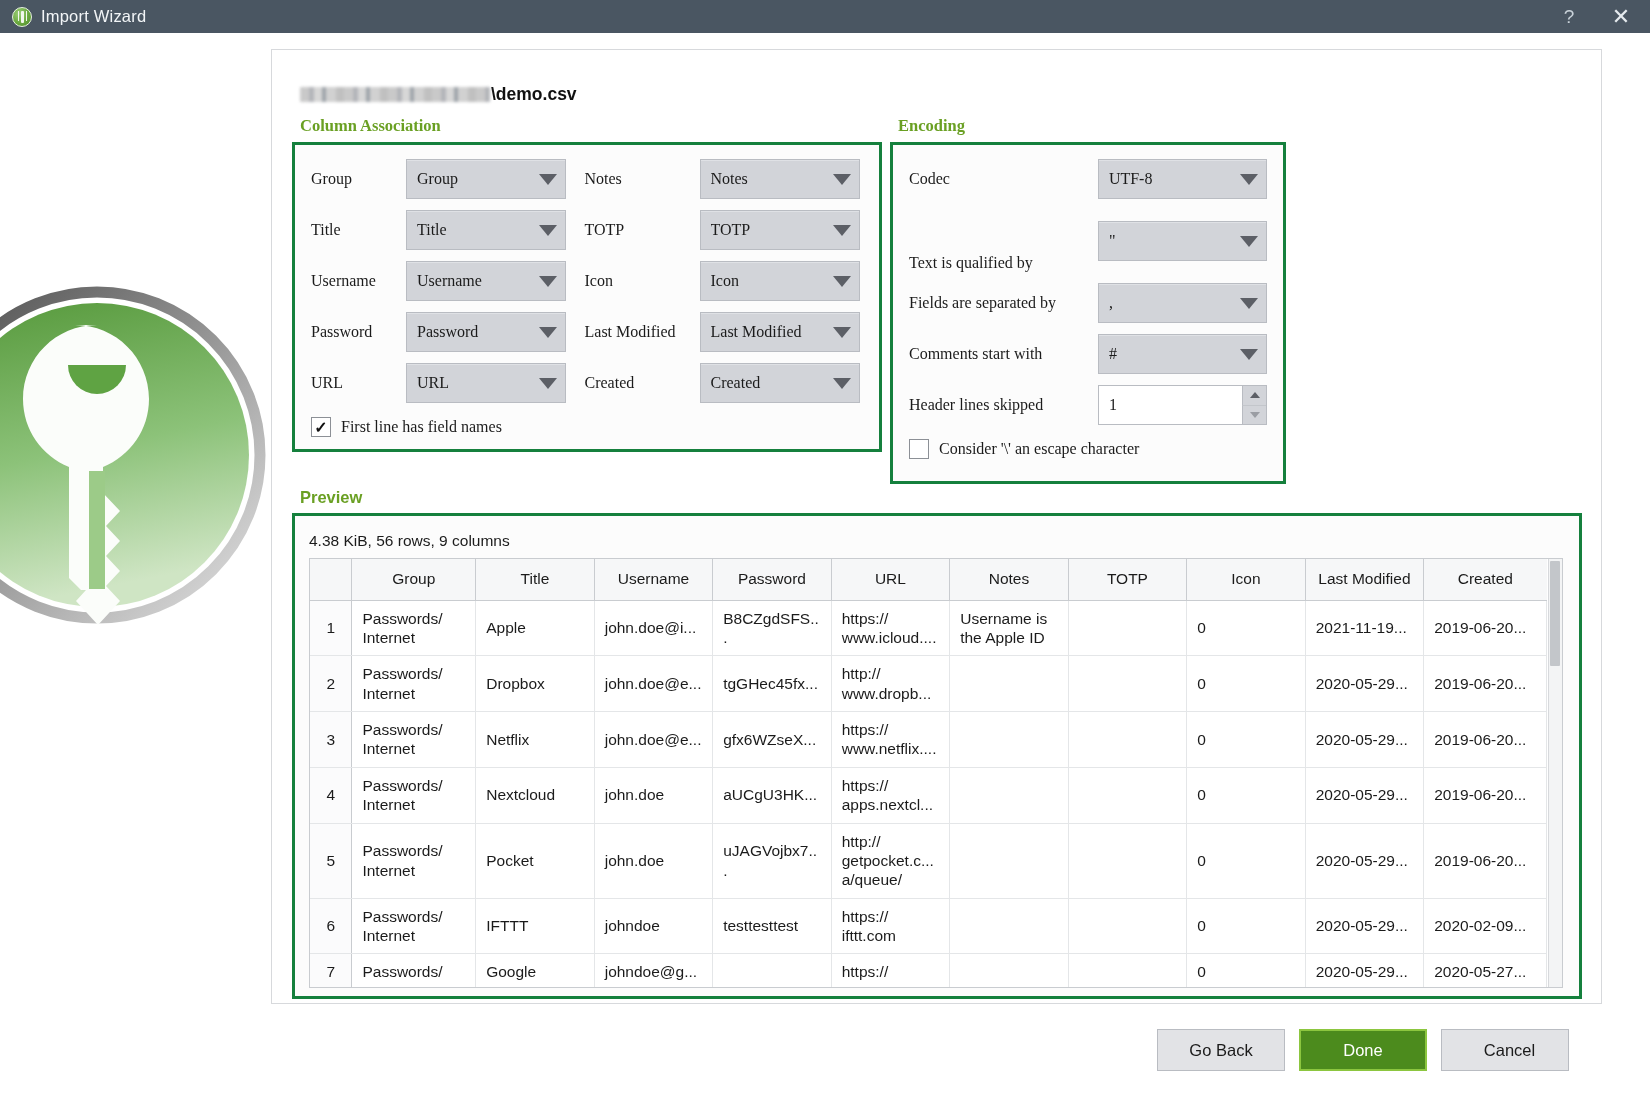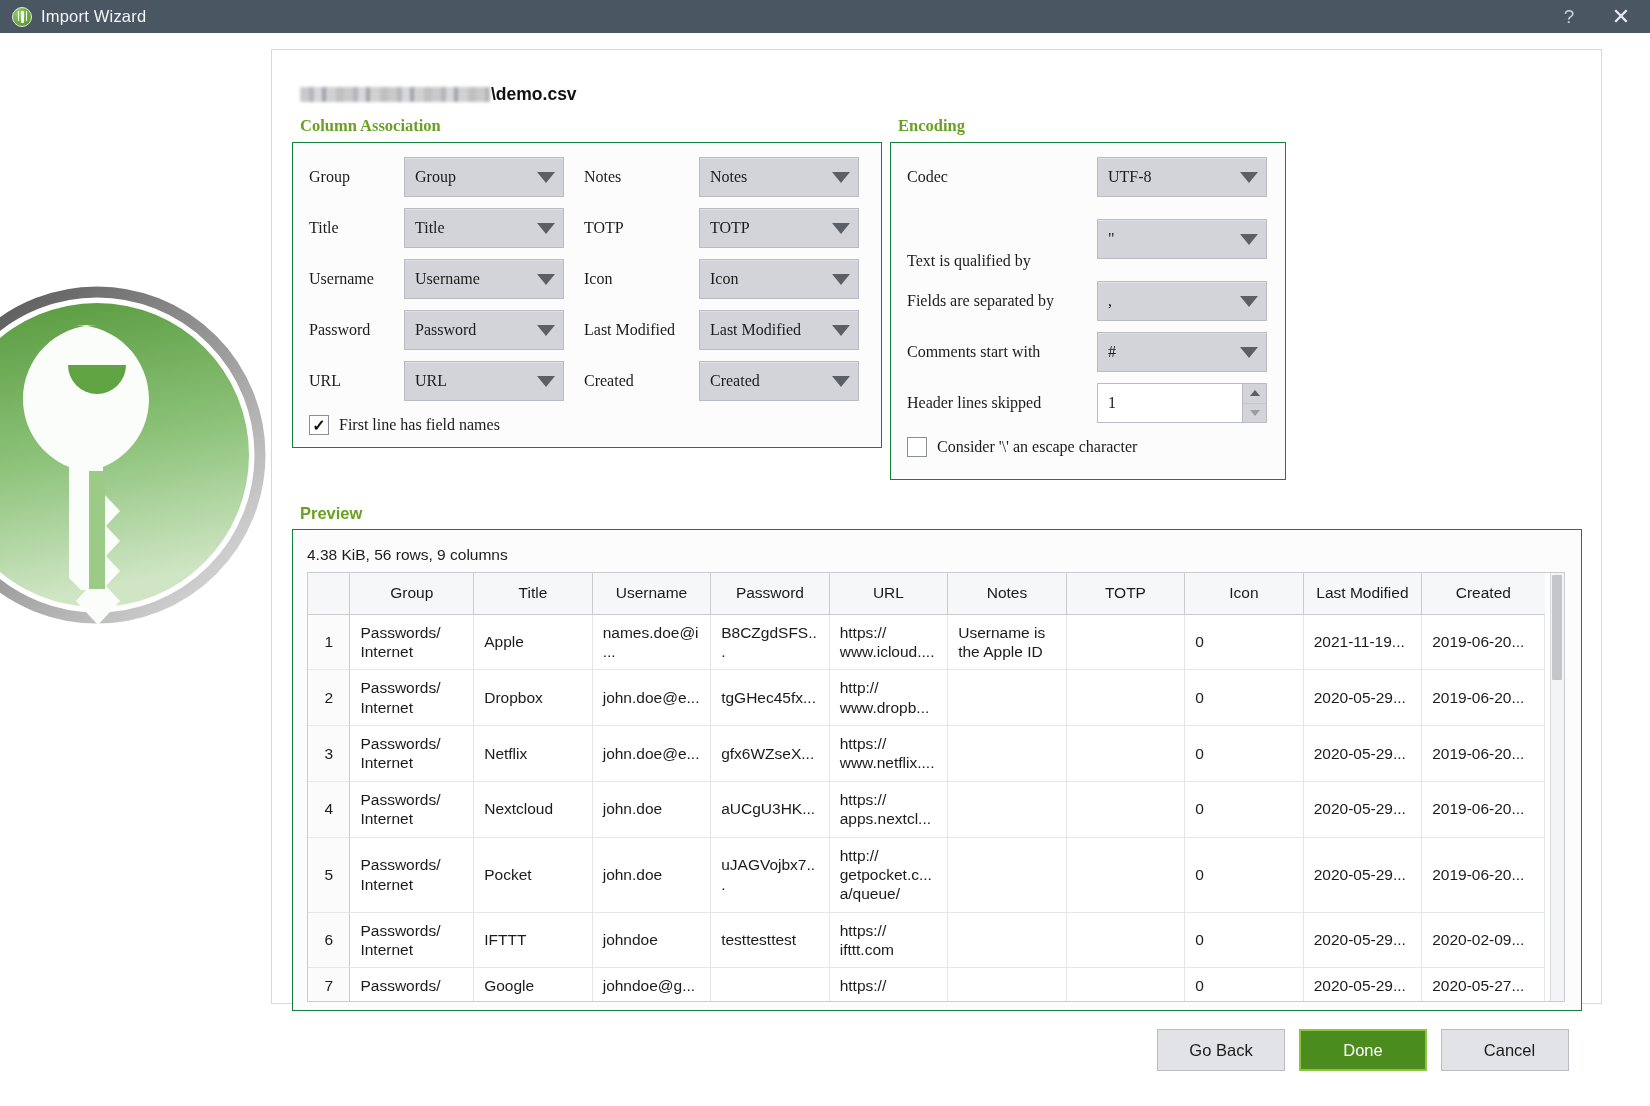--- a/index.html
+++ b/index.html
@@ -69,21 +69,21 @@
     filter: blur(1.6px);
     opacity:.95;
     border-radius:1px;
     vertical-align:middle;
   }
 
   .sect-label{
     color:#6aa023; font-weight:bold; font-size:16.5px; margin:10px 0 6px 8px;
   }
   .grp{
-    border:1px solid #15803d; background:#fcfcfc;
+    border:3px solid #15803d; background:#fcfcfc;
   }
 
   .assoc-row{ display:flex; align-items:center; }
 
   .lbl{ font-size:16px; color:#1b1b1b; }
 
   .combo{
     background:#d2d4d9; border:1px solid #b9bcc2;
     height:40px; display:flex; align-items:center; padding:0 8px 0 10px;
     font-size:16px; color:#1b1b1b; position:relative;
@@ -347,21 +347,21 @@
             </div>
 
             <div class="chk-row" style="margin-top:14px;">
               <div class="chkbox"></div>
               <span>Consider '\' an escape character</span>
             </div>
           </div>
         </div>
       </div>
 
-      <div class="sect-label" style="margin-top:24px;">Preview</div>
+      <div class="sect-label" style="margin-top:4px;">Preview</div>
       <div class="grp" style="padding:8px 8px 8px 0;">
         <div class="meta">4.38 KiB, 56 rows, 9 columns</div>
 
         <div class="tablewrap">
           <table class="preview">
             <colgroup>
               <col style="width:40px">
                 <col style="width:118px">
                 <col style="width:113px">
                 <col style="width:113px">
@@ -386,21 +386,21 @@
                 <th>Icon</th>
                 <th>Last Modified</th>
                 <th style="border-right:none">Created</th>
               </tr>
             </thead>
             <tbody>
               <tr>
                 <td class="rownum">1</td>
                 <td>Passwords/ Internet</td>
                 <td>Apple</td>
-                <td>names.doe@i...</td>
+                <td>john.doe@i...</td>
                 <td>B8CZgdSFS...</td>
                 <td>https:// www.icloud....</td>
                 <td>Username is the Apple ID</td>
                 <td></td>
                 <td>0</td>
                 <td>2021-11-19...</td>
                 <td>2019-06-20...</td>
               </tr>
               <tr>
                 <td class="rownum">2</td>

